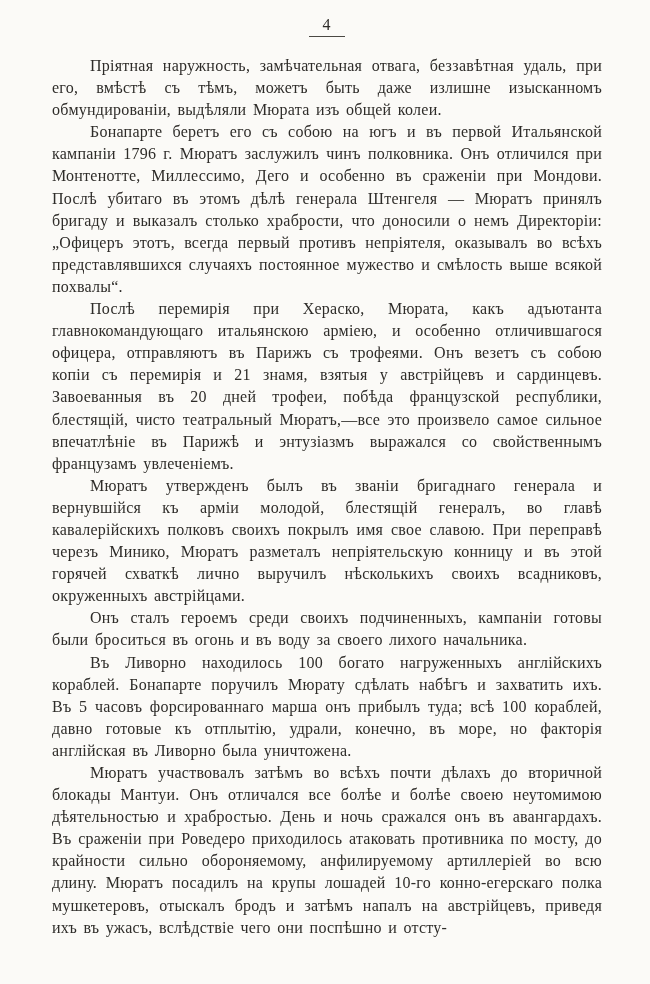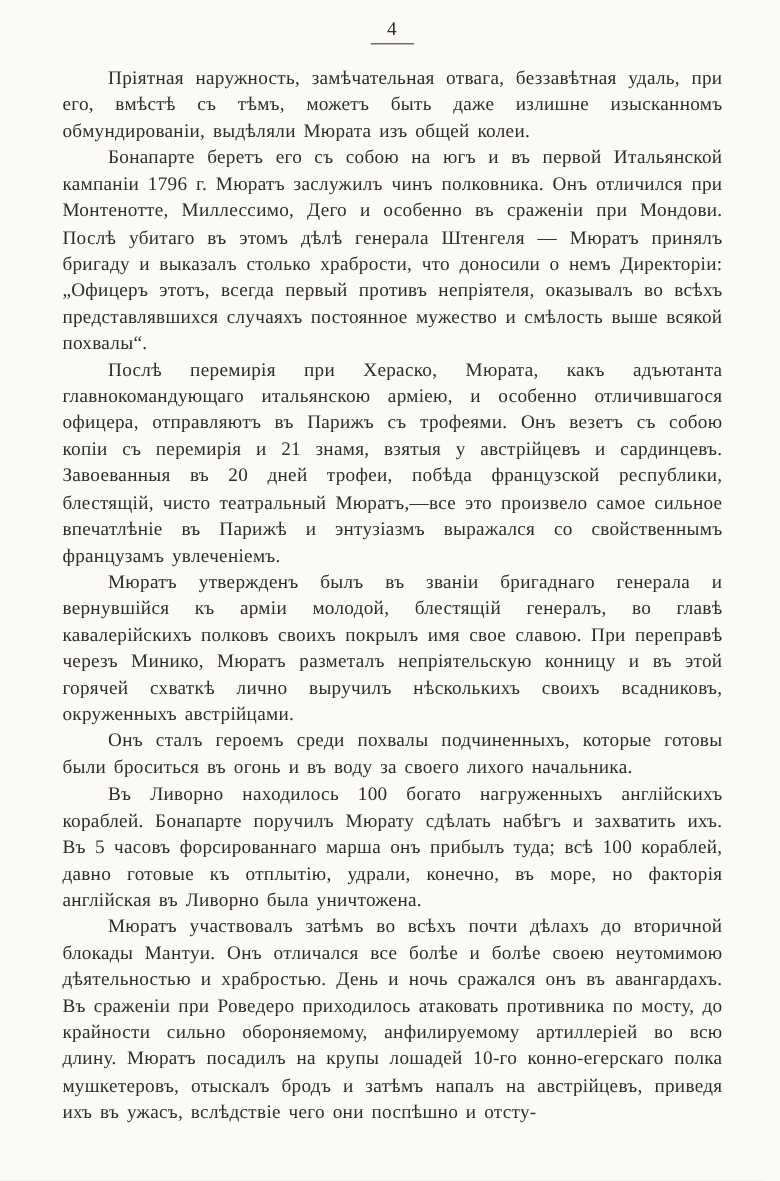--- a/index.html
+++ b/index.html
@@ -47,17 +47,17 @@
 
 <div class="page">
   <div class="page-header">
     <span class="page-number">4</span>
   </div>
   <div class="text-block">
     <p>Пріятная наружность, замѣчательная отвага, беззавѣтная удаль, при его, вмѣстѣ съ тѣмъ, можетъ быть даже излишне изысканномъ обмундированіи, выдѣляли Мюрата изъ общей колеи.</p>
     <p>Бонапарте беретъ его съ собою на югъ и въ первой Итальянской кампаніи 1796 г. Мюратъ заслужилъ чинъ полковника. Онъ отличился при Монтенотте, Миллессимо, Дего и особенно въ сраженіи при Мондови. Послѣ убитаго въ этомъ дѣлѣ генерала Штенгеля — Мюратъ принялъ бригаду и выказалъ столько храбрости, что доносили о немъ Директоріи: „Офицеръ этотъ, всегда первый противъ непріятеля, оказывалъ во всѣхъ представлявшихся случаяхъ постоянное мужество и смѣлость выше всякой похвалы“.</p>
     <p>Послѣ перемирія при Хераско, Мюрата, какъ адъютанта главнокомандующаго итальянскою арміею, и особенно отличившагося офицера, отправляютъ въ Парижъ съ трофеями. Онъ везетъ съ собою копіи съ перемирія и 21 знамя, взятыя у австрійцевъ и сардинцевъ. Завоеванныя въ 20 дней трофеи, побѣда французской республики, блестящій, чисто театральный Мюратъ,—все это произвело самое сильное впечатлѣніе въ Парижѣ и энтузіазмъ выражался со свойственнымъ французамъ увлеченіемъ.</p>
     <p>Мюратъ утвержденъ былъ въ званіи бригаднаго генерала и вернувшійся къ арміи молодой, блестящій генералъ, во главѣ кавалерійскихъ полковъ своихъ покрылъ имя свое славою. При переправѣ черезъ Минико, Мюратъ разметалъ непріятельскую конницу и въ этой горячей схваткѣ лично выручилъ нѣсколькихъ своихъ всадниковъ, окруженныхъ австрійцами.</p>
-    <p>Онъ сталъ героемъ среди похвалы подчиненныхъ, которые готовы были броситься въ огонь и въ воду за своего лихого начальника.</p>
+    <p>Онъ сталъ героемъ среди своихъ подчиненныхъ, кампаніи готовы были броситься въ огонь и въ воду за своего лихого начальника.</p>
     <p>Въ Ливорно находилось 100 богато нагруженныхъ англійскихъ кораблей. Бонапарте поручилъ Мюрату сдѣлать набѣгъ и захватить ихъ. Въ 5 часовъ форсированнаго марша онъ прибылъ туда; всѣ 100 кораблей, давно готовые къ отплытію, удрали, конечно, въ море, но факторія англійская въ Ливорно была уничтожена.</p>
     <p>Мюратъ участвовалъ затѣмъ во всѣхъ почти дѣлахъ до вторичной блокады Мантуи. Онъ отличался все болѣе и болѣе своею неутомимою дѣятельностью и храбростью. День и ночь сражался онъ въ авангардахъ. Въ сраженіи при Роведеро приходилось атаковать противника по мосту, до крайности сильно обороняемому, анфилируемому артиллеріей во всю длину. Мюратъ посадилъ на крупы лошадей 10-го конно-егерскаго полка мушкетеровъ, отыскалъ бродъ и затѣмъ напалъ на австрійцевъ, приведя ихъ въ ужасъ, вслѣдствіе чего они поспѣшно и отсту-</p>
   </div>
 </div>
 
 </body></html>

